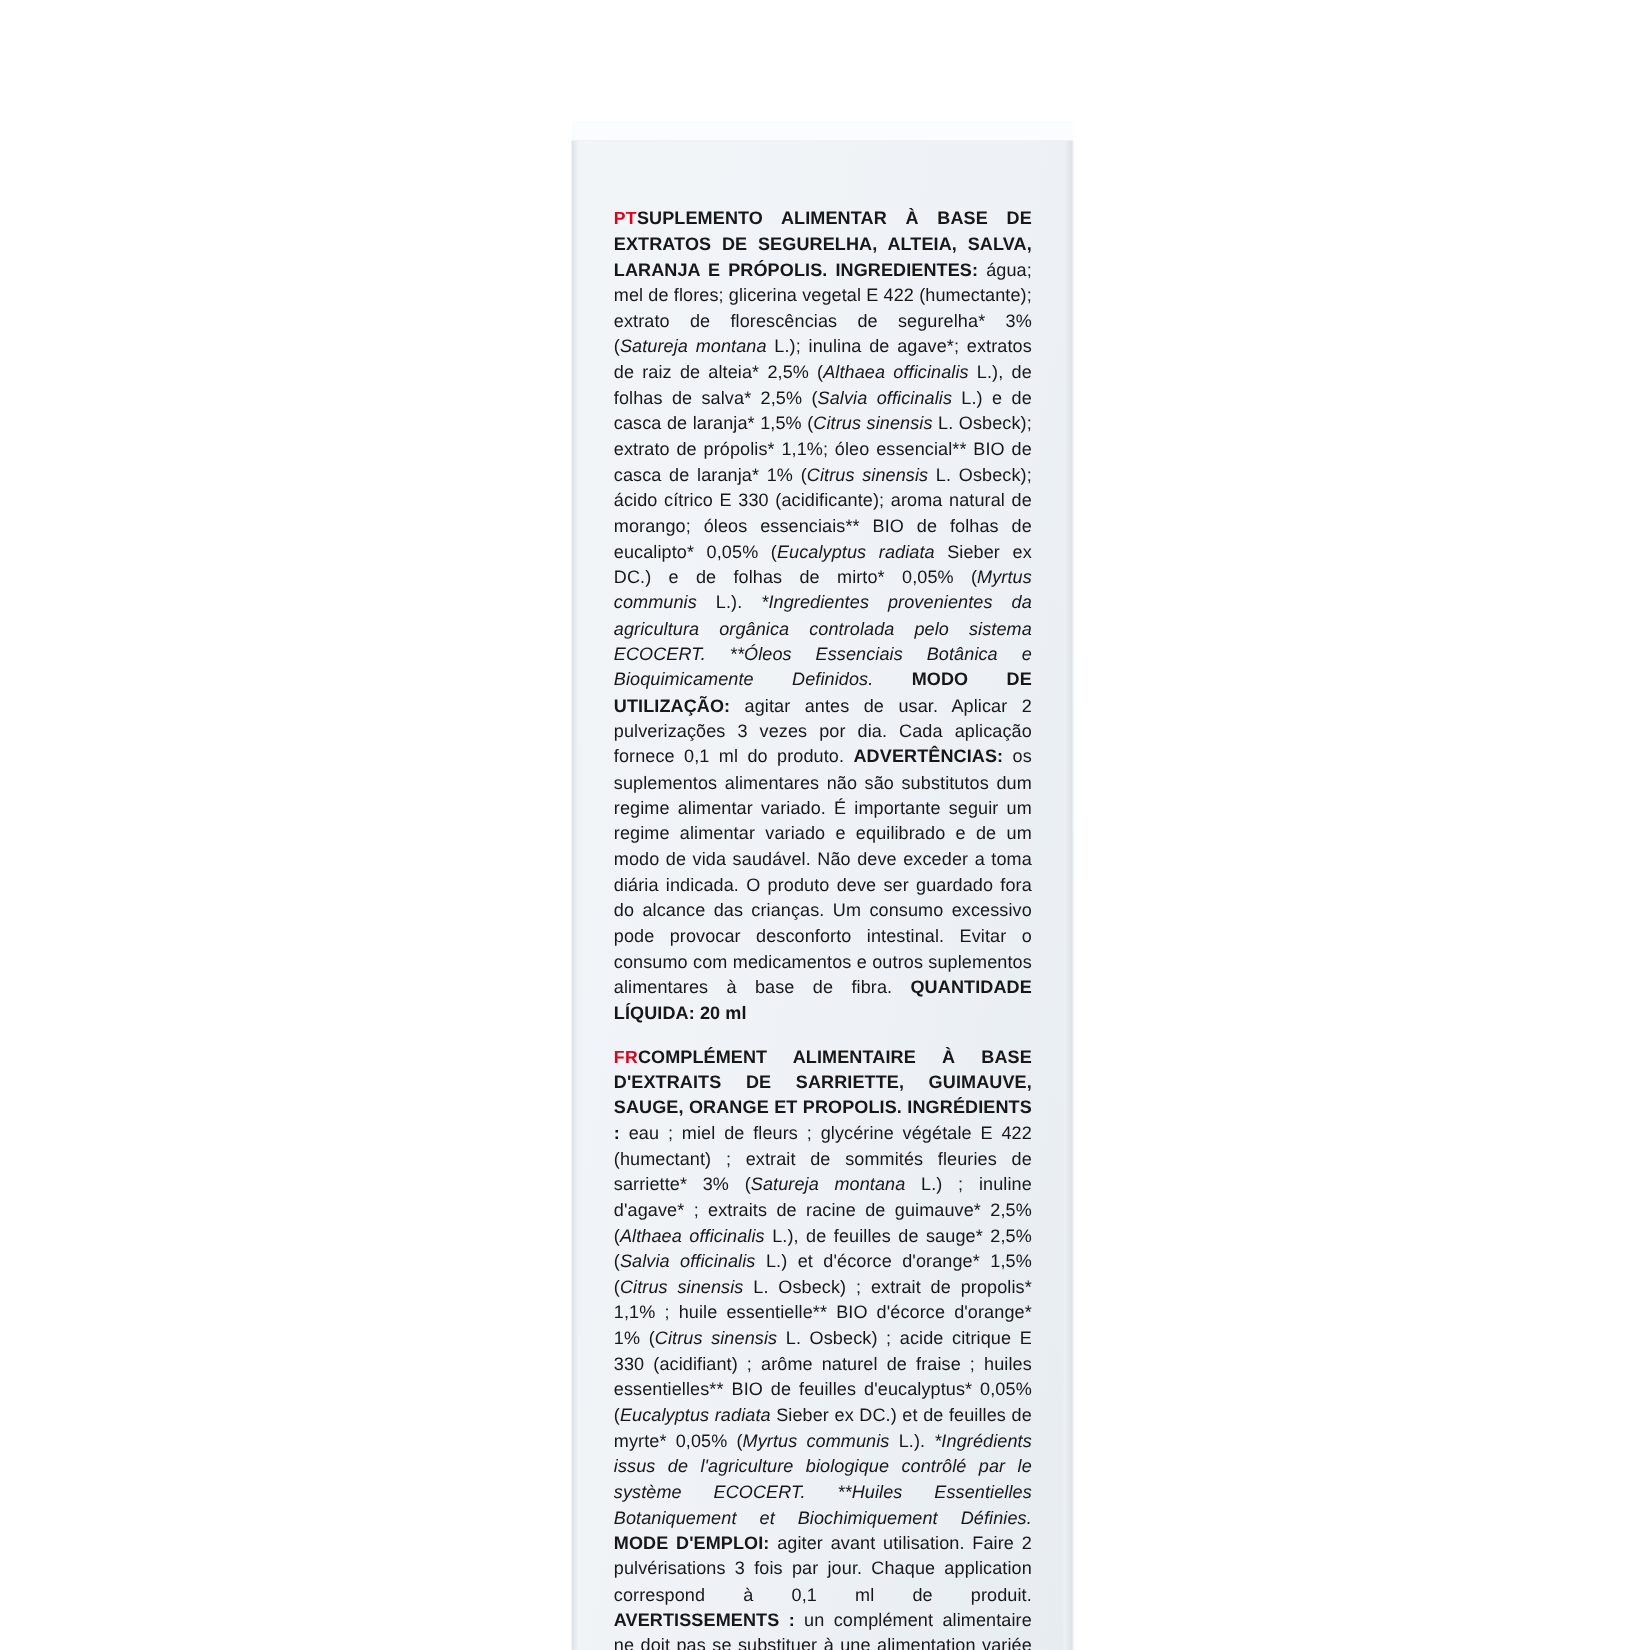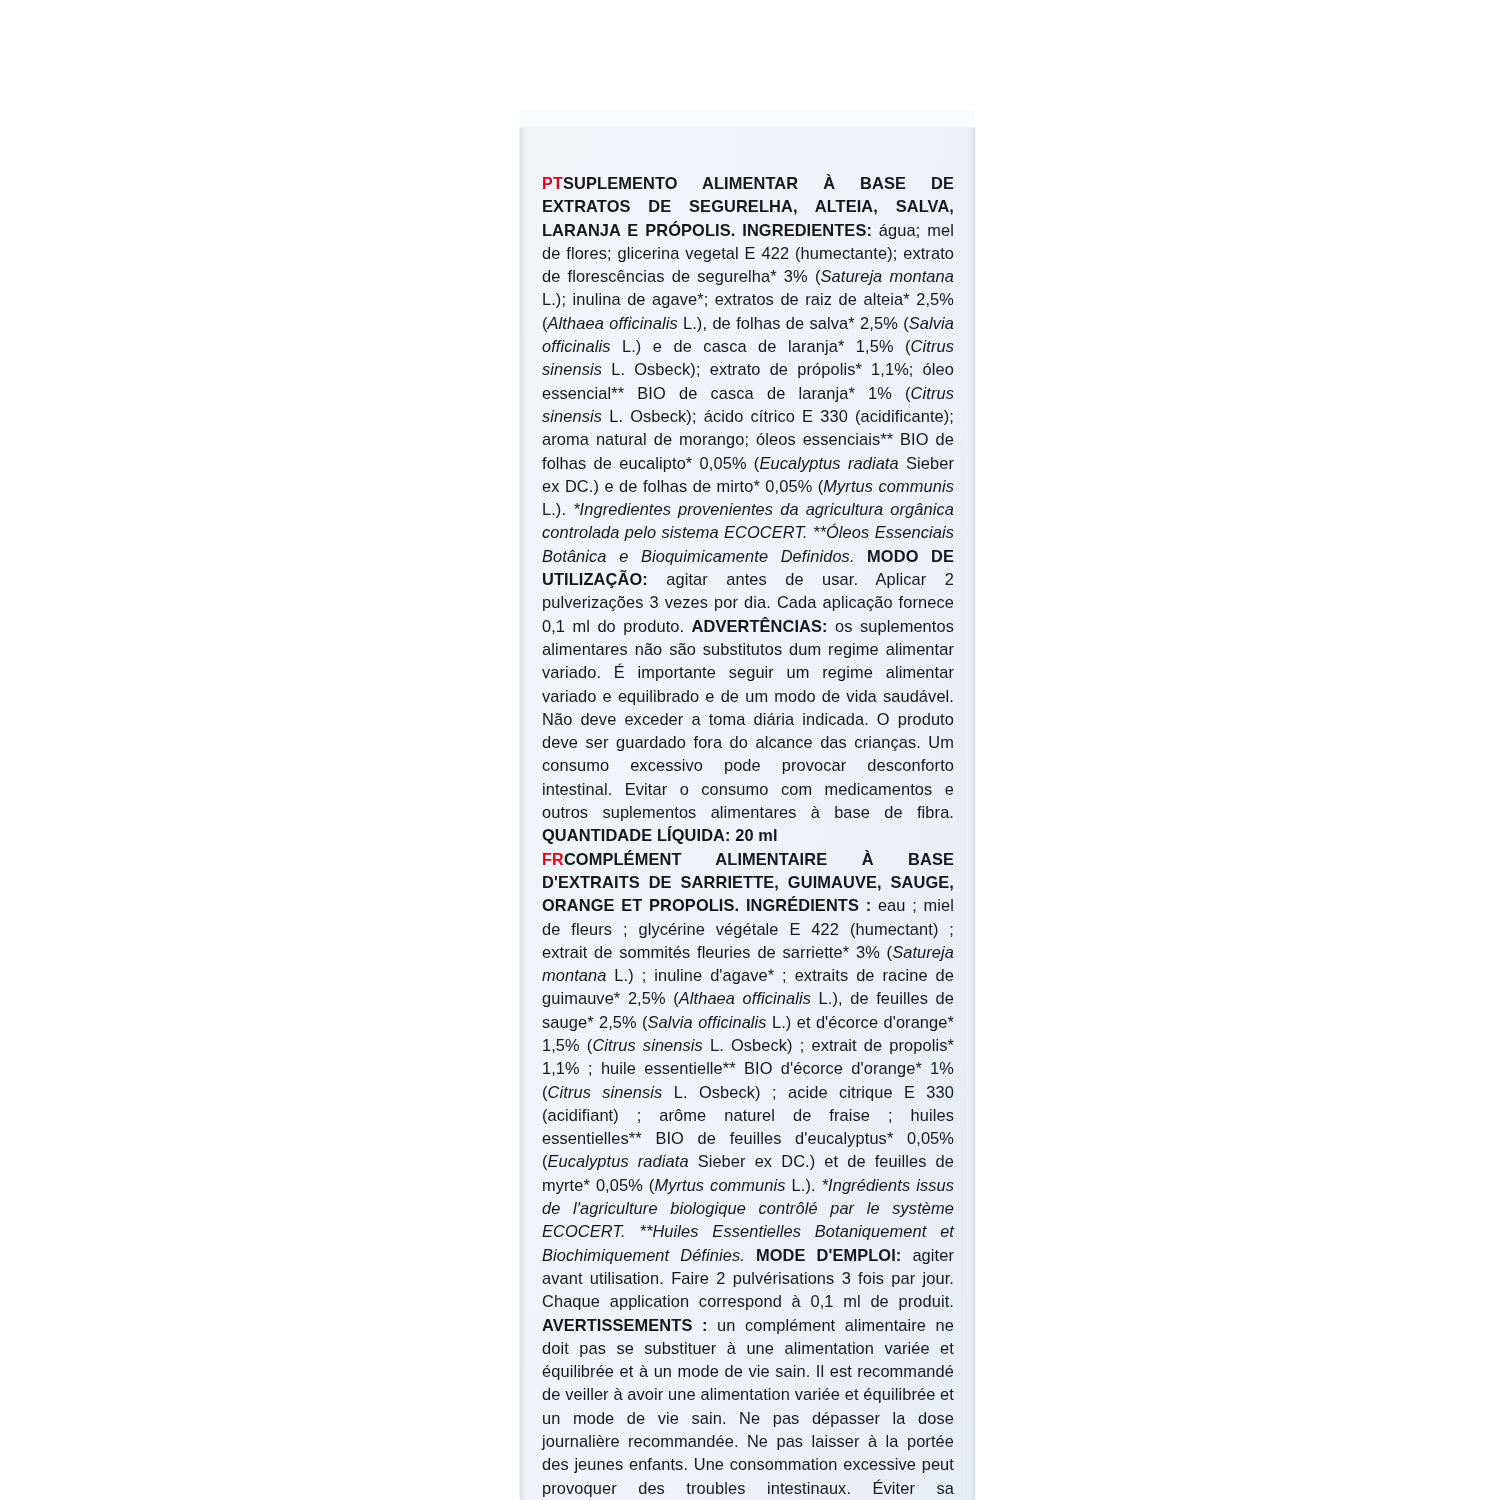--- a/index.html
+++ b/index.html
@@ -70,21 +70,21 @@
   .hdr {
     font-weight: bold;
   }
   .it {
     font-style: italic;
   }
   .block + .block {
     margin-top: 0;
   }
   p.para {
-    margin: 0;
+    margin: 16px;
     text-align: justify;
   }
 </style>
 </head>
 <body>
 
 <div class="page">
 
   <div class="top-flap"></div>
 

